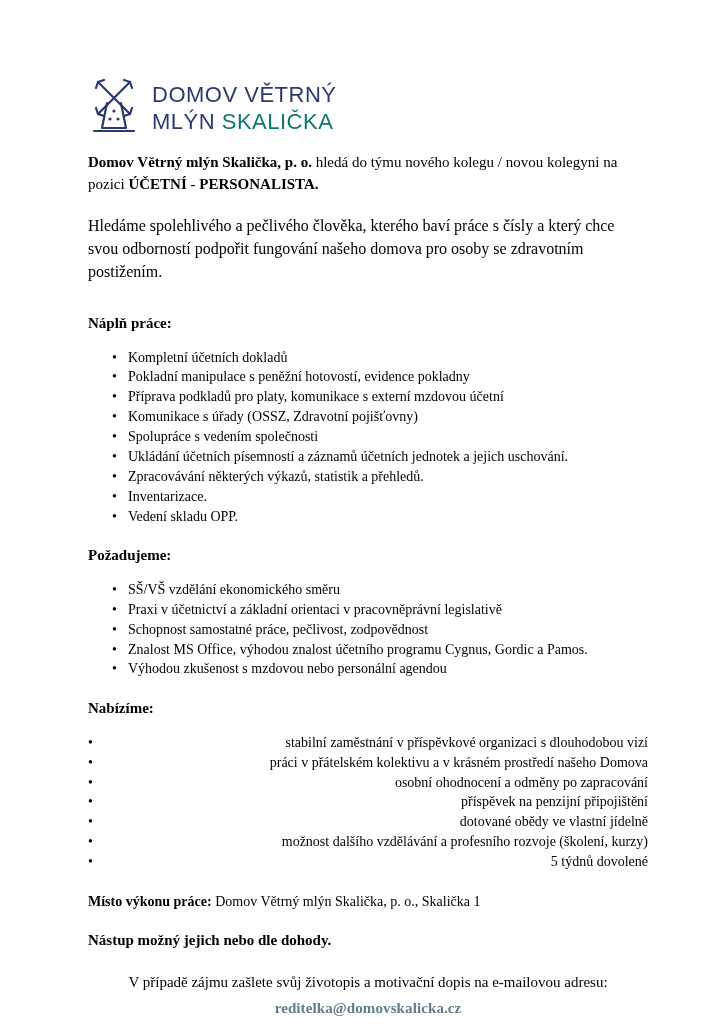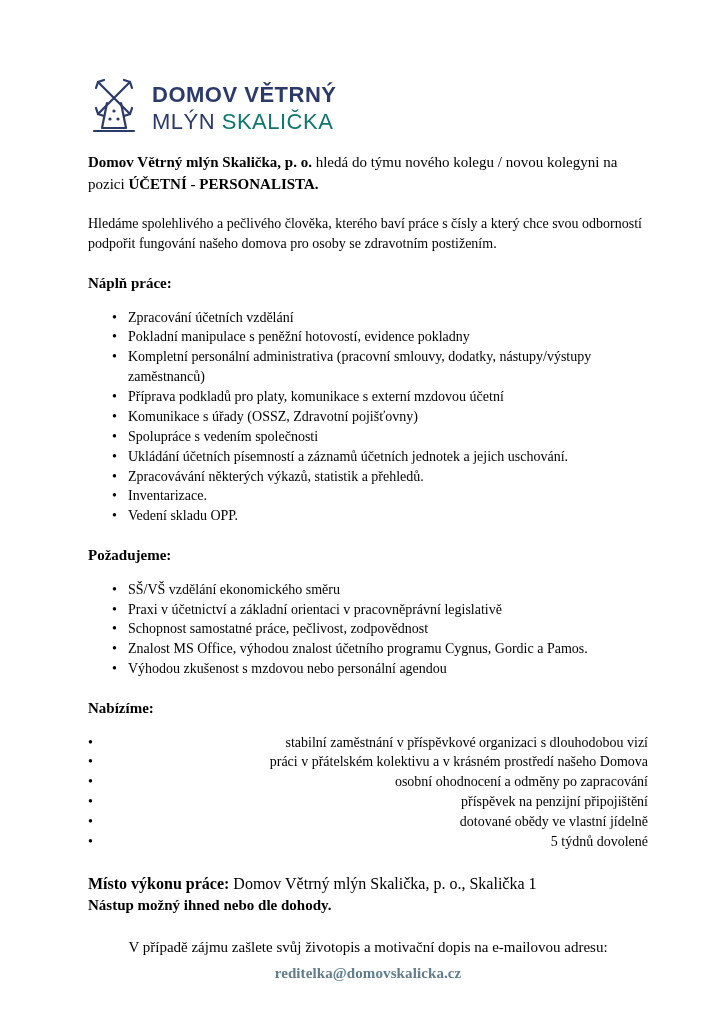--- a/index.html
+++ b/index.html
@@ -38,21 +38,21 @@
     height: 60px;
     flex: 0 0 auto;
   }
   .logo-words {
     font-family: "Liberation Sans", "DejaVu Sans", sans-serif;
     line-height: 1.0;
     letter-spacing: 0.5px;
   }
   .logo-line1 {
     font-size: 22px;
-    font-weight: 700;
+    font-weight: 400;
     color: #2b3a6b;
     white-space: nowrap;
   }
   .logo-line2 {
     font-size: 22px;
     font-weight: 400;
     margin-top: 5px;
     white-space: nowrap;
   }
   .logo-mlyn { color: #2b3a6b; }
@@ -72,23 +72,23 @@
     text-align: left;
     font-family: Liberation Serif, serif;
   }
   .lead {
     font-size: 15px;
     line-height: 1.45;
     margin-bottom: 18px;
   }
   .lead b { font-weight: 700; }
   .intro {
-    font-size: 14px;
-    line-height: 1.45;
-    margin-bottom: 20px;
+    font-size: 16px;
+    line-height: 1.45;
+    margin-bottom: 31px;
   }
   h2.section {
     margin: 0 0 14px 0;
     font-size: 15px;
     font-weight: 700;
     line-height: 1.3;
   }
   ul.bullets {
     list-style: none;
     margin: 0 0 20px 0;
@@ -112,22 +112,23 @@
   
   ul.bullets.wide li {
     padding-left: 40px;
     text-align: right;
   }
   ul.bullets.wide li::before {
     left: 0px;
   }
 
   .closing-line {
-    font-size: 16px;
-    line-height: 1.45;
+    font-size: 14px;
+    line-height: 1.45;
+    margin-bottom: 18px;
   }
   .closing-line b { font-weight: 700; }
   .start-line {
     font-size: 15px;
     font-weight: 700;
     line-height: 1.45;
     margin-bottom: 20px;
   }
   .apply-line {
     font-size: 15px;
@@ -177,23 +178,22 @@
   </div>
 
   <div class="content">
 
     <p class="lead"><b>Domov Větrný mlýn Skalička, p. o.</b><span> hledá do týmu nového kolegu / novou kolegyni na pozici </span><b>ÚČETNÍ - PERSONALISTA.</b></p>
 
     <p class="intro">Hledáme spolehlivého a pečlivého člověka, kterého baví práce s čísly a který chce svou odborností podpořit fungování našeho domova pro osoby se zdravotním postižením.</p>
 
     <h2 class="section">Náplň práce:</h2>
     <ul class="bullets">
-      <li>Zpracování účetních vzdělání</li>
+      <li>Kompletní účetních dokladů</li>
       <li>Pokladní manipulace s peněžní hotovostí, evidence pokladny</li>
-      <li>Kompletní personální administrativa (pracovní smlouvy, dodatky, nástupy/výstupy zaměstnanců)</li>
       <li>Příprava podkladů pro platy, komunikace s externí mzdovou účetní</li>
       <li>Komunikace s úřady (OSSZ, Zdravotní pojišťovny)</li>
       <li>Spolupráce s vedením společnosti</li>
       <li>Ukládání účetních písemností a záznamů účetních jednotek a jejich uschování.</li>
       <li>Zpracovávání některých výkazů, statistik a přehledů.</li>
       <li>Inventarizace.</li>
       <li>Vedení skladu OPP.</li>
     </ul>
 
     <h2 class="section">Požadujeme:</h2>
@@ -205,25 +205,26 @@
       <li>Výhodou zkušenost s mzdovou nebo personální agendou</li>
     </ul>
 
     <h2 class="section">Nabízíme:</h2>
     <ul class="bullets wide">
       <li>stabilní zaměstnání v příspěvkové organizaci s dlouhodobou vizí</li>
       <li>práci v přátelském kolektivu a v krásném prostředí našeho Domova</li>
       <li>osobní ohodnocení a odměny po zapracování</li>
       <li>příspěvek na penzijní připojištění</li>
       <li>dotované obědy ve vlastní jídelně</li>
+      <li>možnost dalšího vzdělávání a profesního rozvoje (školení, kurzy)</li>
       <li>5 týdnů dovolené</li>
     </ul>
 
     <p class="closing-line"><b>Místo výkonu práce:</b><span> Domov Větrný mlýn Skalička, p. o., Skalička 1</span></p>
 
-    <p class="start-line">Nástup možný ihned nebo dle dohody.</p>
+    <p class="start-line">Nástup možný jejich nebo dle dohody.</p>
 
     <p class="apply-line">V případě zájmu zašlete svůj životopis a motivační dopis na e-mailovou adresu:</p>
 
     <a class="email" href="#">reditelka@domovskalicka.cz</a>
 
   </div>
 </div>
 
 </body></html>

